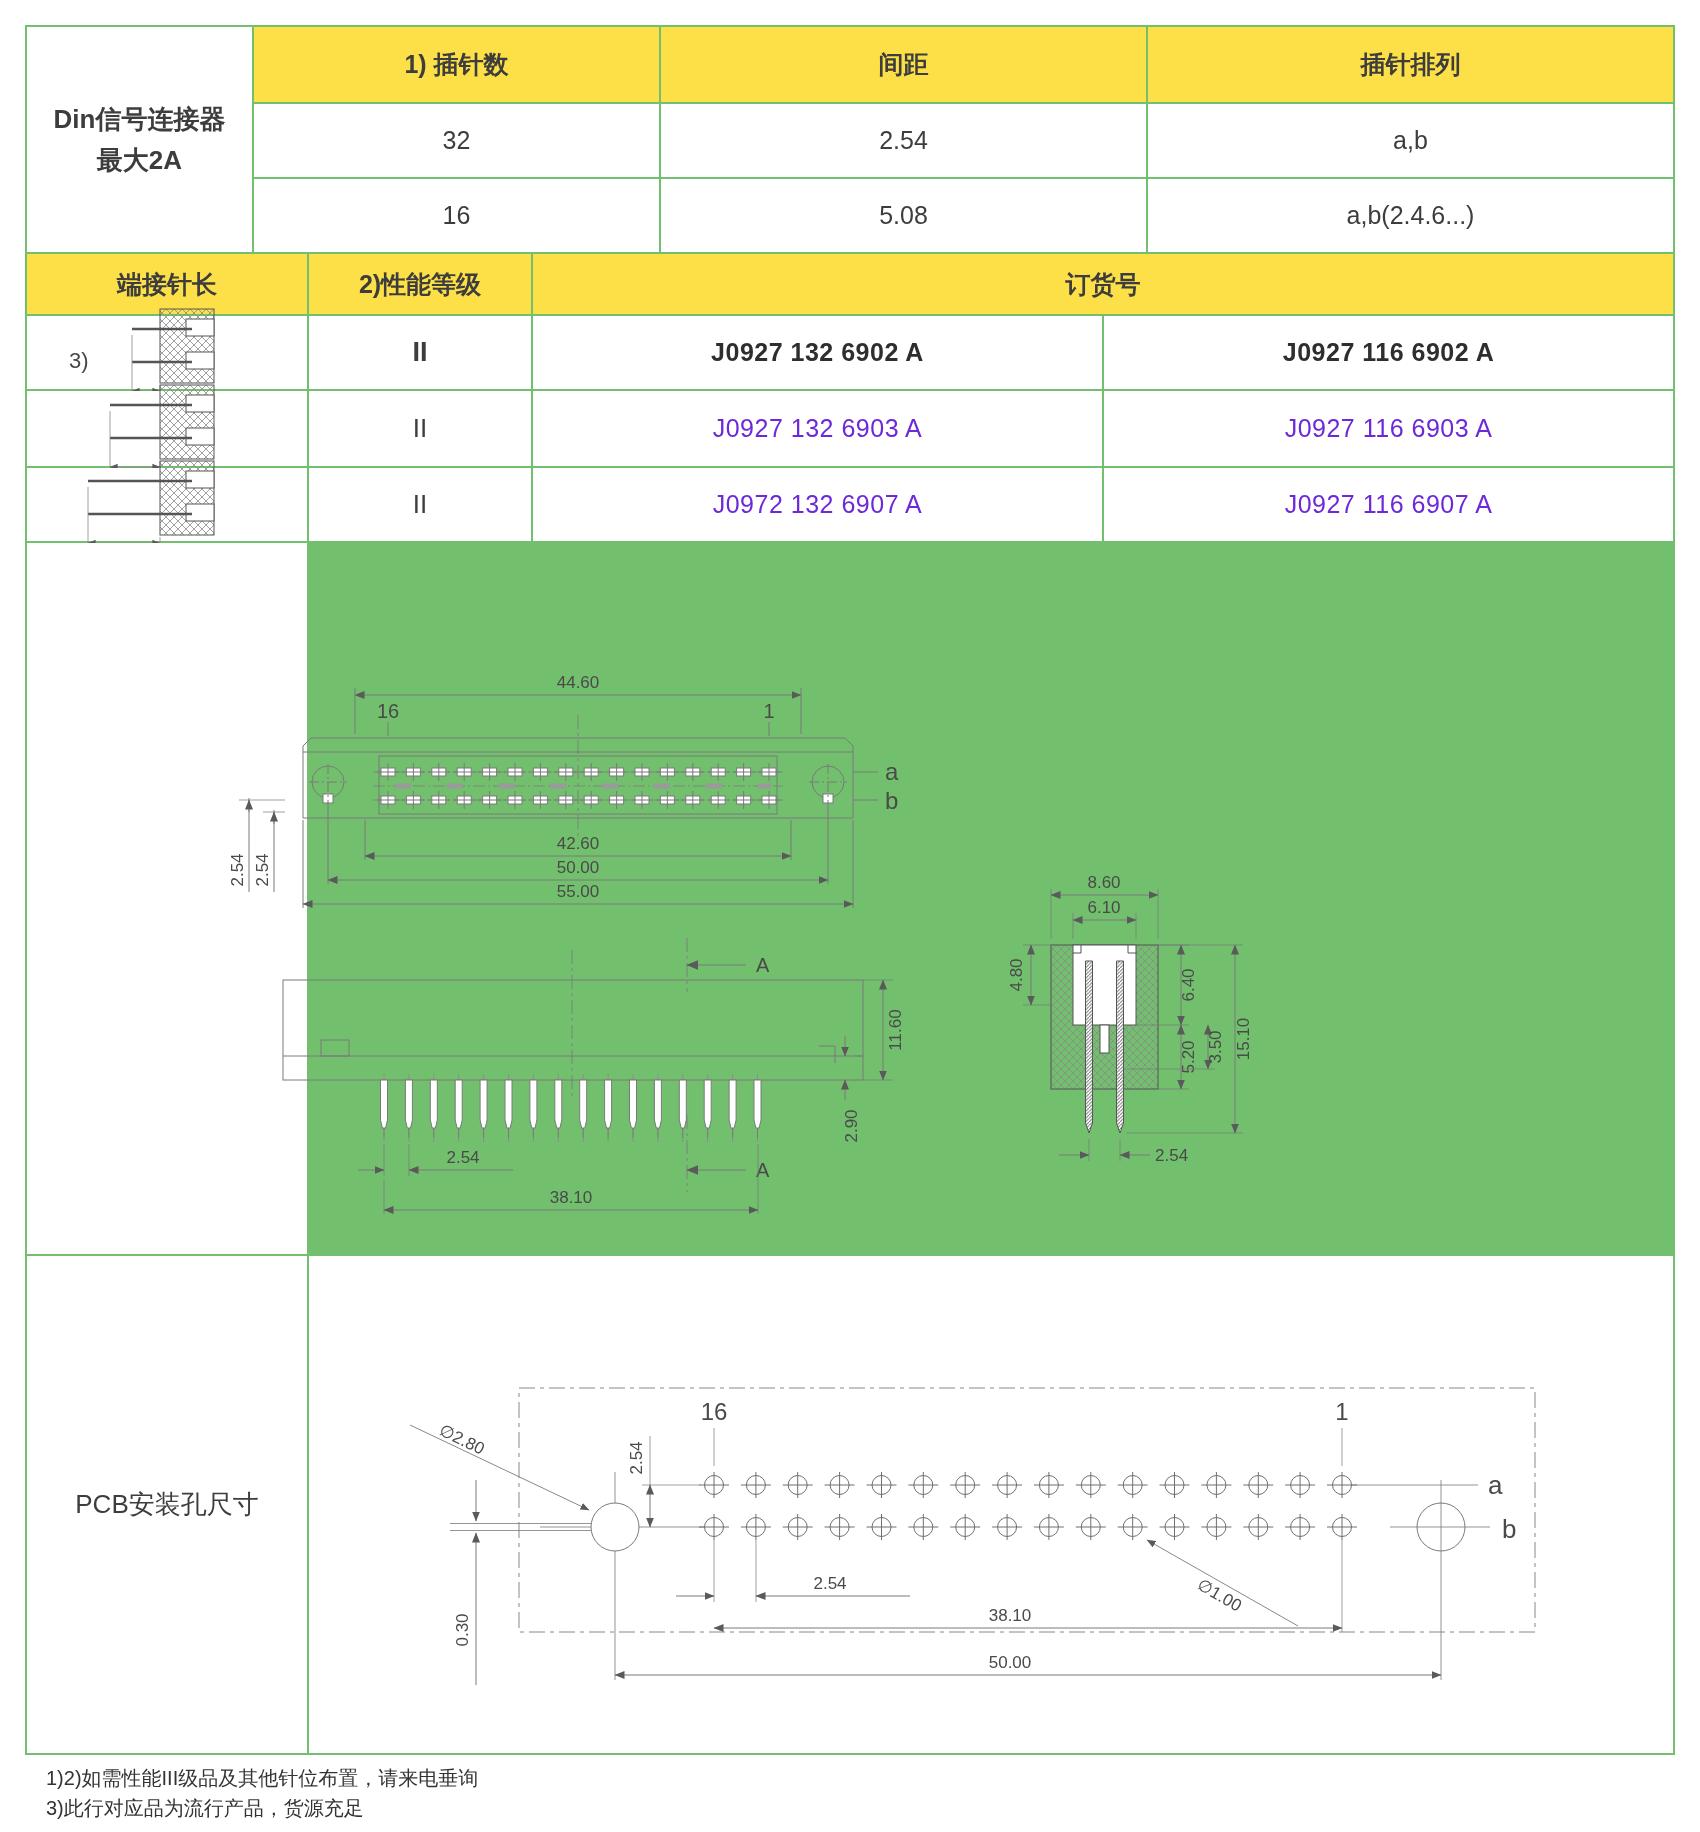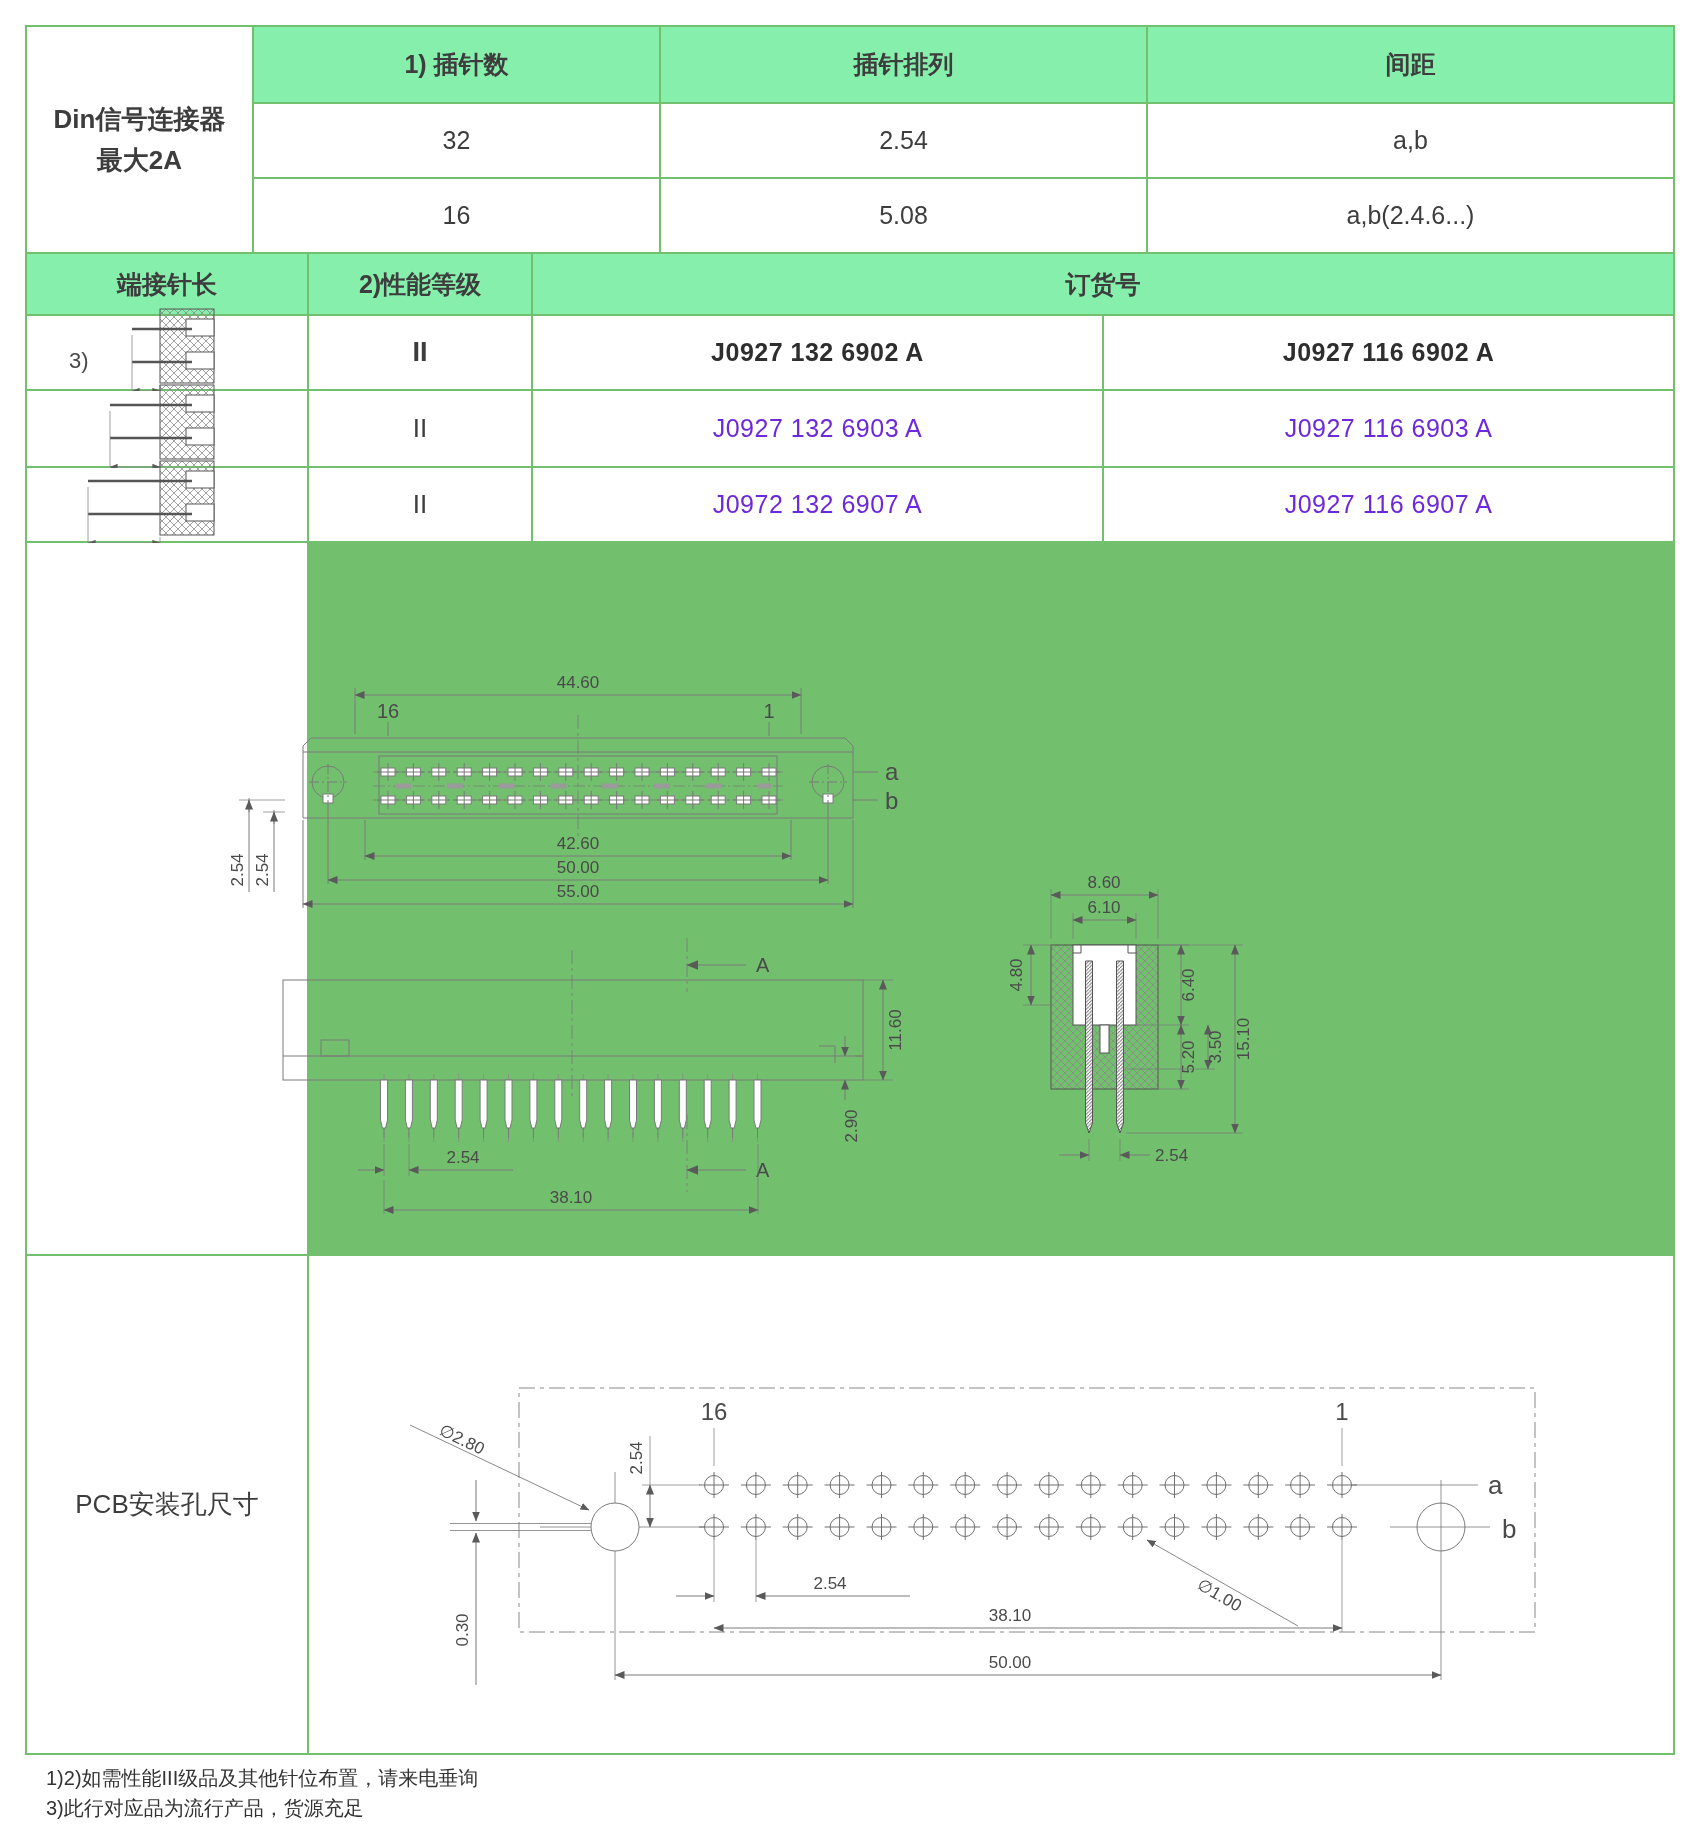--- a/index.html
+++ b/index.html
@@ -7,21 +7,21 @@
         font-family:"Liberation Sans","DejaVu Sans",sans-serif;color:#3d3d3d;}
   .twrap{position:absolute;left:25px;top:25px;width:1646px;background:#72bf6e;padding:2px;}
   .sec{display:grid;gap:2px;background:transparent;}
   .sec + .sec{margin-top:2px;}
   .gridA{grid-template-columns:225px 405px 485px 525px;grid-template-rows:75px 73px 73px;}
   .gridB{grid-template-columns:280px 222px 569px 569px;grid-template-rows:60px 73px 75px 73px;}
   .gridC{grid-template-columns:280px 1364px;grid-template-rows:711px;}
   .gridD{grid-template-columns:280px 1364px;grid-template-rows:497px;}
   .cell{background:#fff;display:flex;align-items:center;justify-content:center;
         font-size:25px;position:relative;}
-  .hd{background:#86efac;font-weight:bold;font-size:25px;}
+  .hd{background:#fde047;font-weight:bold;font-size:25px;}
   .span3r{grid-row:1/4;}
   .span2c{grid-column:3/5;}
   .prod{font-weight:bold;font-size:26px;text-align:center;line-height:1.55;align-items:center;}
   .pn{font-size:25px;letter-spacing:.5px;color:#6d28d9;}
   .bold{font-weight:bold;color:#2e2e2e;}
   .gradeb{font-weight:bold;font-size:27px;}
   .note3{position:absolute;left:42px;top:32px;font-size:22px;color:#474747;}
   .drawcell{background:#fff;position:relative;}
   .dlabel{font-size:26px;}
   .dwg{position:absolute;}
@@ -119,22 +119,22 @@
   <div class="twrap">
 
     <div class="sec gridA">
       <div class="cell span3r prod">
         <div>
           <div>Din信号连接器</div>
           <div>最大2A</div>
         </div>
       </div>
       <div class="cell hd">1) 插针数</div>
+      <div class="cell hd">间距</div>
       <div class="cell hd">插针排列</div>
-      <div class="cell hd">间距</div>
 
       <div class="cell">32</div>
       <div class="cell">2.54</div>
       <div class="cell">a,b</div>
 
       <div class="cell">16</div>
       <div class="cell">5.08</div>
       <div class="cell">a,b(2.4.6...)</div>
     </div>
 

